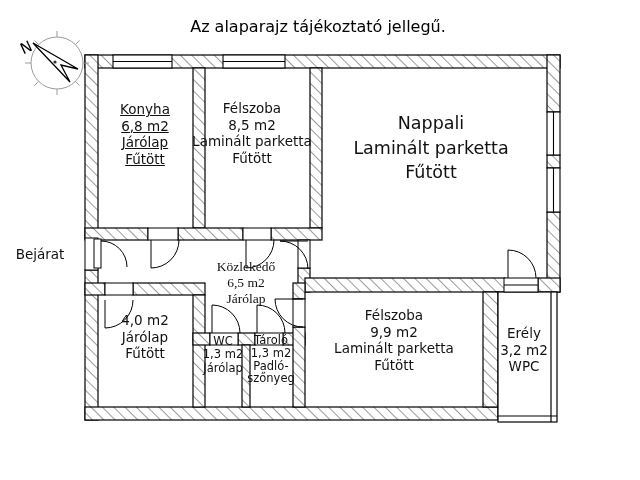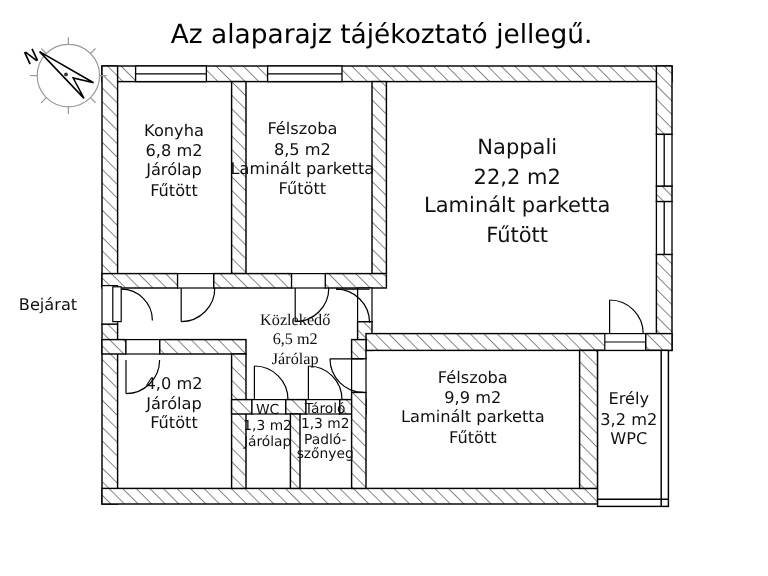--- a/index.html
+++ b/index.html
@@ -1,21 +1,21 @@
 <!DOCTYPE html>
 <html><head>
 <meta charset="utf-8">
 <style>
   html,body{margin:0;padding:0;background:#ffffff;}
   body{width:640px;height:480px;font-family:"DejaVu Sans","Liberation Sans",sans-serif;}
   .stage{position:relative;width:640px;height:480px;overflow:hidden;background:#fff;}
   .stage svg{position:absolute;left:0;top:0;}
   .lbl{position:absolute;transform:translateX(-50%);text-align:center;color:#111;white-space:nowrap;}
   .lbl span{display:block;}
-  .title{font-size:22px;color:#000;}
+  .title{font-size:16px;color:#000;}
   .f13{font-size:13.5px;line-height:16.5px;}
   .f17{font-size:17.5px;line-height:24.5px;}
   .f12{font-size:13.5px;line-height:16px;}
   .f11{font-size:11.5px;line-height:13.4px;}
   .f11t{font-size:11.5px;line-height:12.8px;}
   .bejarat{font-size:13.5px;}
 </style>
 </head>
 <body>
 
@@ -141,37 +141,36 @@
       <path d="M 33 43 L 78 69 L 61 65 L 70 82 Z" fill="#ffffff" stroke="#000" stroke-width="1.3"></path>
       <circle cx="55" cy="62" r="1.6" fill="#333"></circle>
       <text x="20" y="52" font-size="15" font-family="DejaVu Sans, sans-serif" fill="#000" transform="rotate(-25 27 46)">N</text>
     </g>
   </svg>
 
   <div class="lbl title" style="left:318px;top:17px;">Az alaparajz tájékoztató jellegű.</div>
 
   <div class="lbl bejarat" style="left:40px;top:246px;">Bejárat</div>
 
-  <div class="lbl f13" style="left:145px;top:101px;">
+  <div class="lbl f13" style="left:145px;top:101px;text-decoration:underline;">
     <span>Konyha</span>
     <span>6,8 m2</span>
     <span>Járólap</span>
     <span>Fűtött</span>
   </div>
 
   <div class="lbl f13" style="left:252px;top:100px;">
     <span>Félszoba</span>
     <span>8,5 m2</span>
     <span>Laminált parketta</span>
     <span>Fűtött</span>
   </div>
 
   <div class="lbl f17" style="left:431px;top:111px;">
     <span>Nappali</span>
-    <span>22,2 m2</span>
     <span>Laminált parketta</span>
     <span>Fűtött</span>
   </div>
 
   <div class="lbl f12" style="left:246px;top:259px;font-family:Liberation Serif, serif;">
     <span>Közlekedő</span>
     <span>6,5 m2</span>
     <span>Járólap</span>
   </div>
 

